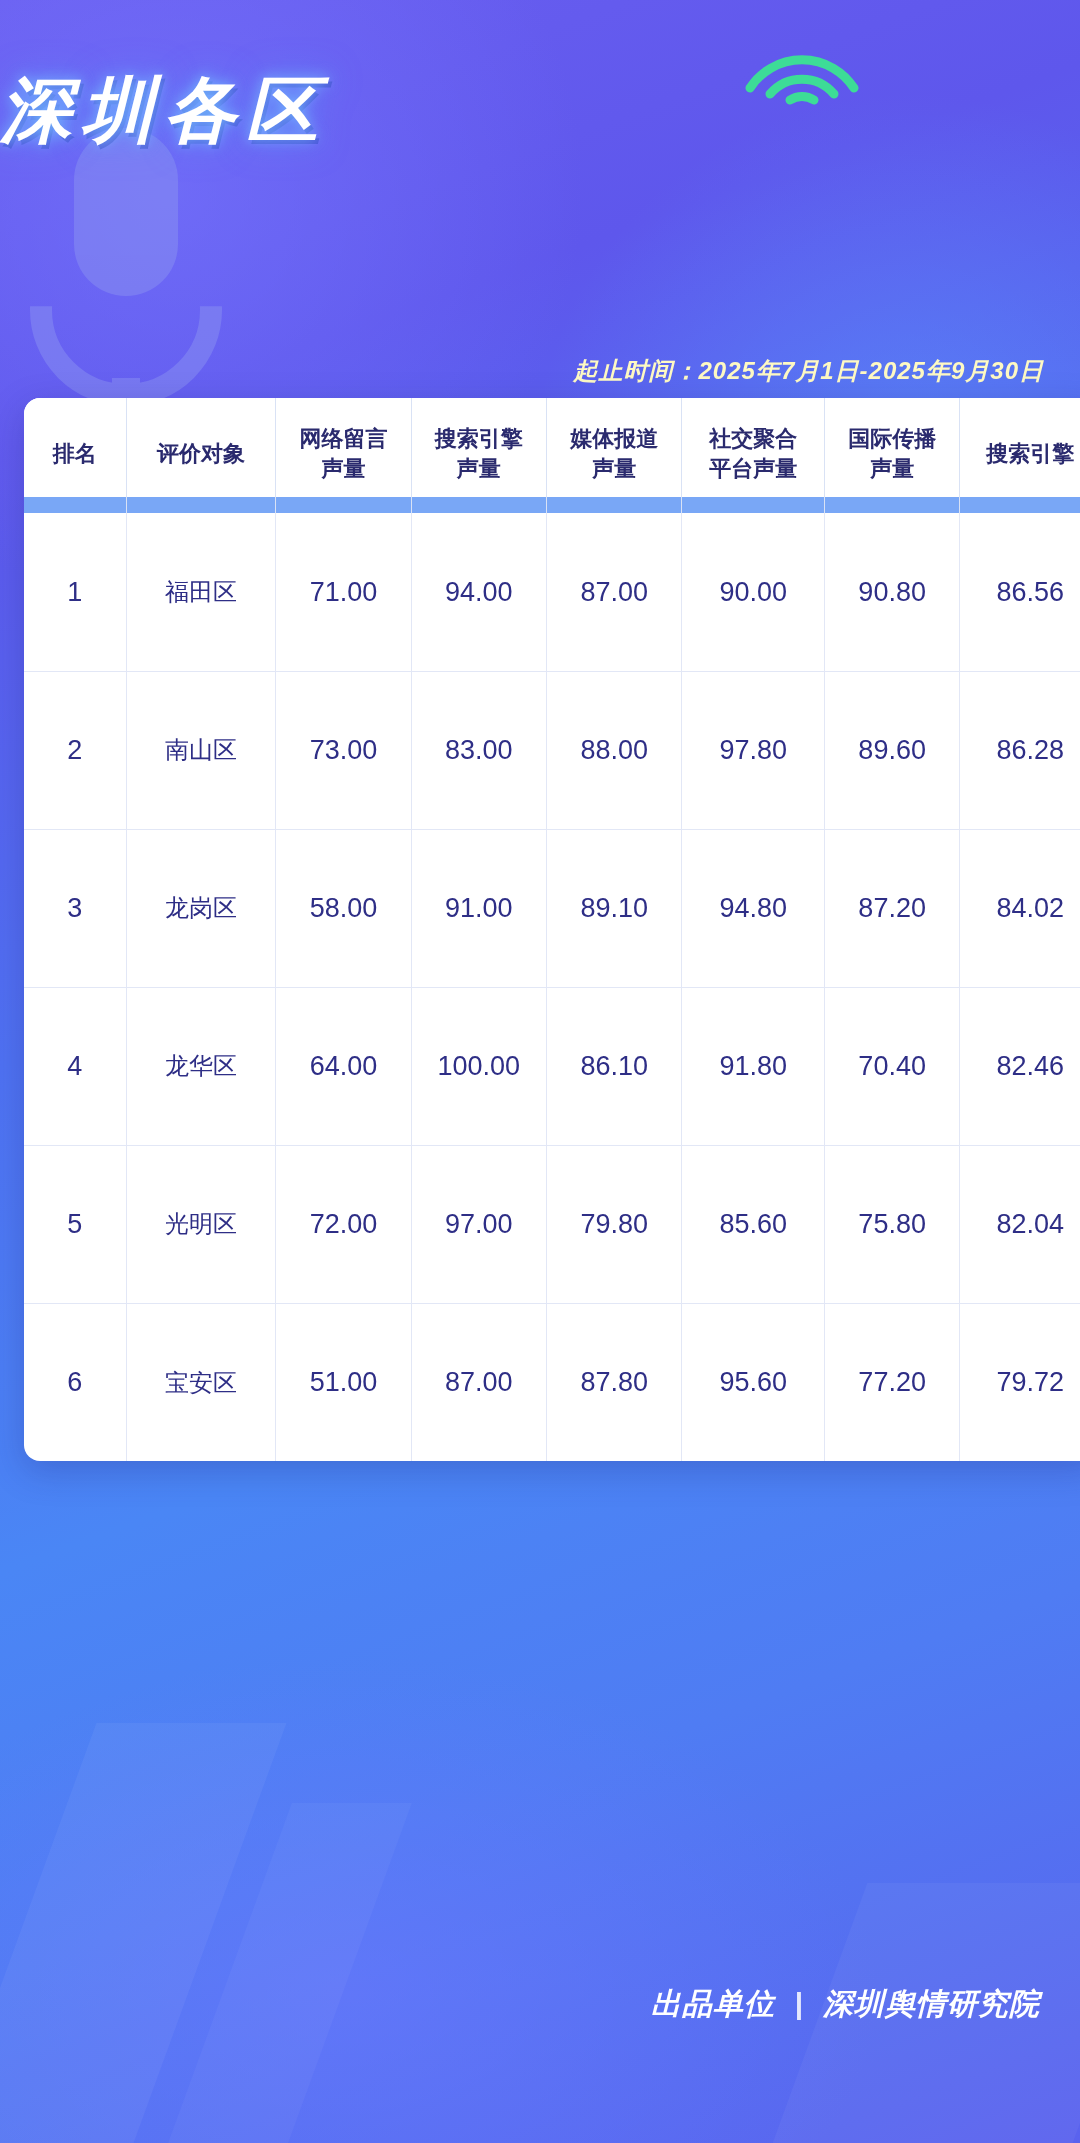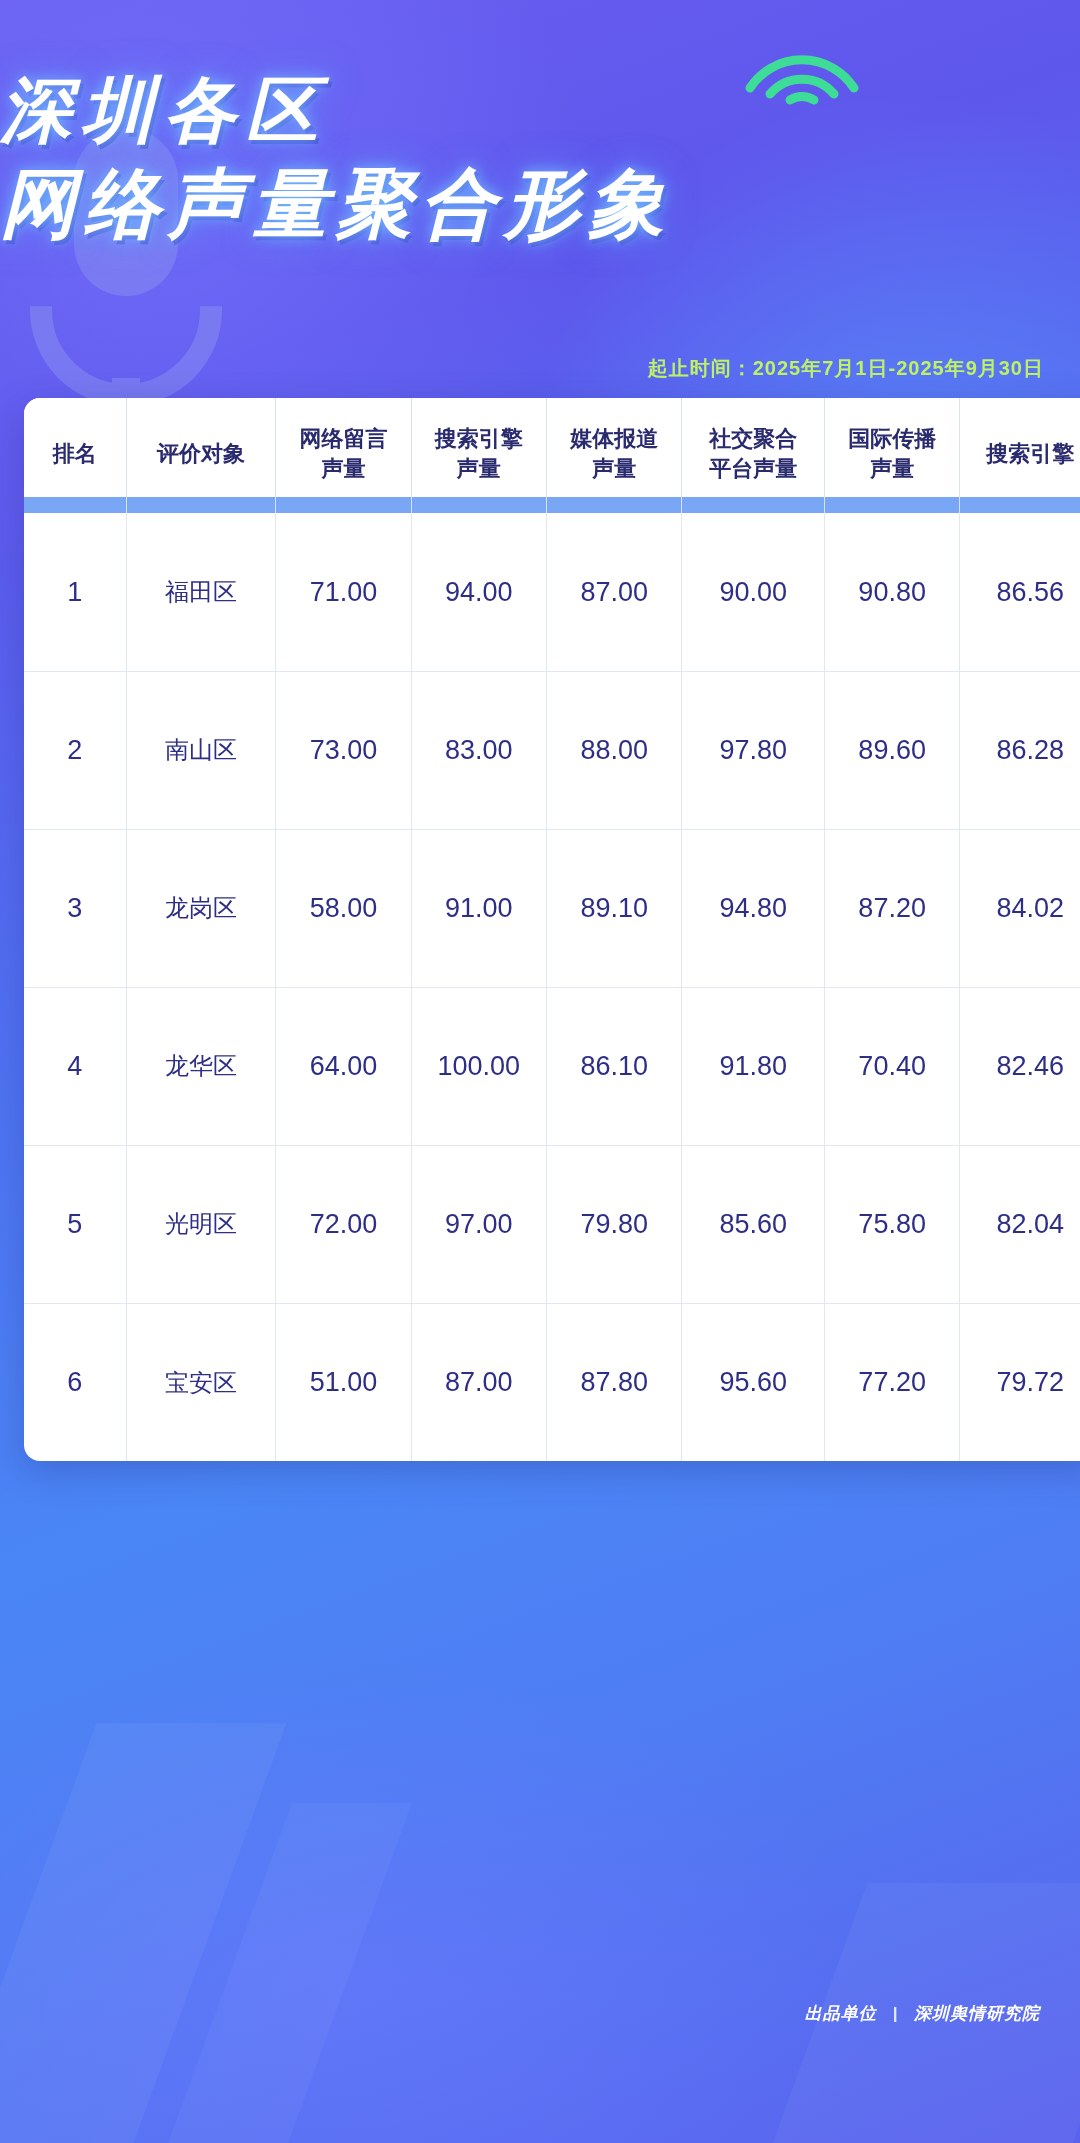--- a/index.html
+++ b/index.html
@@ -113,23 +113,24 @@
       3px 4px 0 rgba(40,60,180,0.45);
   }
   .title-line.l1 { font-size: 72px; }
   .title-line.l2 { font-size: 76px; margin-top: 16px; letter-spacing: 8px; }
 
   
   .period {
     position: absolute;
     right: 36px;
     top: 355px;
-    color: #bef264;
-    font-size: 20px;
+    color: #fef9c3;
+    font-size: 24px;
     font-weight: bold;
+    font-style: italic;
     letter-spacing: 1px;
   }
 
   
   .card {
     position: absolute;
     left: 24px;
     top: 398px;
     width: 1076px;
     background: #ffffff;
@@ -174,21 +175,21 @@
   .col-num   { width: 114px; }
   .col-num-w { width: 120px; }
   .col-score { width: 118px; }
 
   
   .footer {
     position: absolute;
     right: 40px;
     bottom: 118px;
     color: #ffffff;
-    font-size: 17px;
+    font-size: 30px;
     font-weight: bold;
     font-style: italic;
     letter-spacing: 1px;
   }
   .footer .sep { margin: 0 10px; opacity: .85; }
 </style>
 </head>
 <body>
 
 <div class="bg">
@@ -210,21 +211,20 @@
 <div class="wifi">
   <svg width="140" height="90" viewBox="0 0 140 90" fill="none">
     <path d="M18 70 A62 62 0 0 1 122 70" stroke="#3ddc97" stroke-width="9" stroke-linecap="round" fill="none"></path>
     <path d="M38 76 A42 42 0 0 1 102 76" stroke="#3ddc97" stroke-width="9" stroke-linecap="round" fill="none"></path>
     <path d="M58 82 A22 22 0 0 1 82 82" stroke="#3ddc97" stroke-width="9" stroke-linecap="round" fill="none"></path>
   </svg>
 </div>
 
 <div class="title-block">
   <div class="title-line l1">深圳各区</div>
-  <div class="title-line l2">网络声量聚合形象</div>
 </div>
 
 <div class="period">起止时间：2025年7月1日-2025年9月30日</div>
 
 <div class="card">
   <table>
     <colgroup>
       <col class="col-rank">
         <col class="col-obj">
         <col class="col-num">

